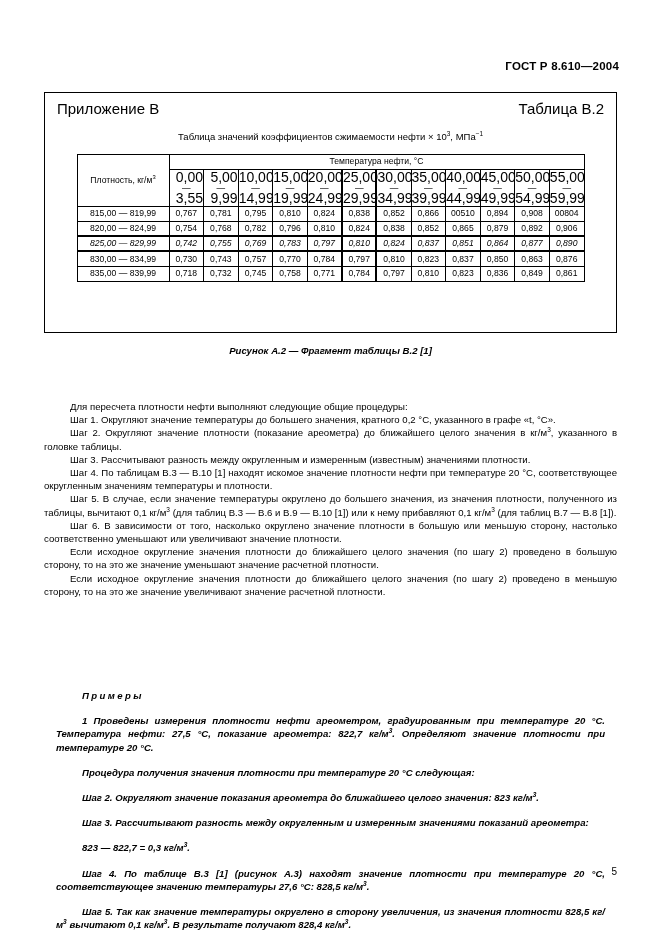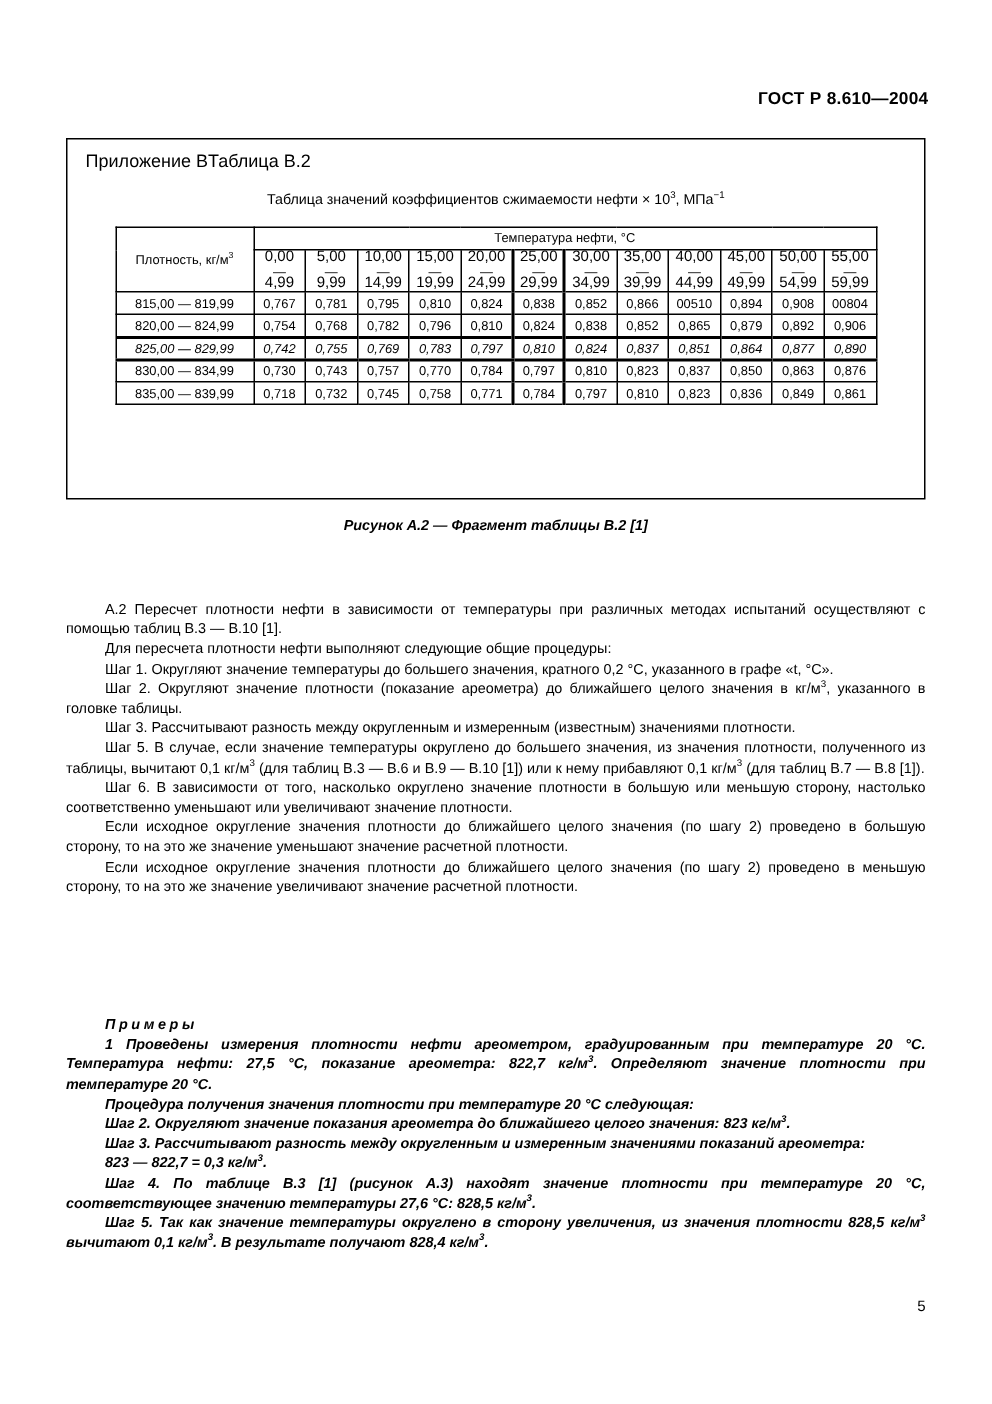--- a/index.html
+++ b/index.html
@@ -35,21 +35,22 @@
     position: absolute;
     left: 44px;
     top: 92px;
     width: 573px;
     height: 241px;
     border: 1.4px solid #000;
     background: #fff;
   }
   .fig-top-row {
     display: flex;
-    font-size: 12px;
+    justify-content: space-between;
+    font-size: 15px;
     padding: 7px 12px 0 12px;
   }
   .fig-title {
     text-align: center;
     font-size: 9.5px;
     margin-top: 14px;
   }
   sup { font-size: 0.68em; vertical-align: super; line-height: 0; }
   
   .tbl-wrap {
@@ -70,21 +71,21 @@
     height: 15px;
     line-height: 1.05;
     white-space: nowrap;
   }
   th.dens-head {
     width: 92px;
     font-size: 8.6px;
   }
   th.temp-span { height: 15px; }
   th.range { height: 36px; padding: 1px 0; }
-  .range-lo, .range-hi { display: block; font-size: 10px; }
+  .range-lo, .range-hi { display: block; font-size: 14px; text-align: right; }
   .range-dash { display: block; font-size: 8.6px; line-height: 0.75; }
   td.dens { font-size: 8.6px; }
   
   .bl-thick { border-left-width: 2.6px !important; margin-top: 48px; }
   .br-thick { border-right-width: 2.6px !important; }
   .bt-thick { border-top-width: 2.6px !important; }
   .bb-thick { border-bottom-width: 2.6px !important; font-style: italic; }
   
   .fig-caption {
     position: absolute;
@@ -112,21 +113,21 @@
     position: absolute;
     left: 44px;
     top: 677px;
     width: 573px;
     font-size: 9.6px;
     line-height: 13.2px;
     font-style: italic;
     font-weight: bold;
     text-align: justify;
   }
-  .examples p { margin: 0; text-indent: 26px; }
+  .examples p { margin: 12px; text-indent: 26px; }
   .examples .ex-head { letter-spacing: 2.4px; }
   
   .page-num {
     position: absolute;
     right: 44px;
     top: 866px;
     font-size: 10px;
   }
 </style>
 </head>
@@ -151,21 +152,21 @@
           <tr>
             <th class="dens-head" rowspan="2">
               <span>Плотность, кг/м</span><sup>3</sup>
             </th>
             <th class="temp-span" colspan="12">Температура нефти, °С</th>
           </tr>
           <tr id="range-row">
               <th class="range">
                 <span class="range-lo">0,00</span>
                 <span class="range-dash">—</span>
-                <span class="range-hi">4,99</span>
+                <span class="range-hi">3,55</span>
               </th>
               <th class="range">
                 <span class="range-lo">5,00</span>
                 <span class="range-dash">—</span>
                 <span class="range-hi">9,99</span>
               </th>
               <th class="range">
                 <span class="range-lo">10,00</span>
                 <span class="range-dash">—</span>
                 <span class="range-hi">14,99</span>
@@ -294,25 +295,25 @@
               <td class="">0,861</td>
             </tr>
           </tbody>
       </table>
     </div>
   </div>
 
   <div class="fig-caption">Рисунок А.2 — Фрагмент таблицы В.2 [1]</div>
 
   <div class="body-text">
-    <p>А.2  Пересчет плотности нефти в зависимости от температуры при различных методах испытаний осуществляют с помощью таблиц В.3 — В.10 [1].</p>
     <p>Для пересчета плотности нефти выполняют следующие общие процедуры:</p>
     <p>Шаг 1. Округляют значение температуры до большего значения, кратного 0,2 °С, указанного в графе «t, °С».</p>
     <p><span>Шаг 2. Округляют значение плотности (показание ареометра) до ближайшего целого значения в кг/м</span><sup>3</sup><span>, указанного в головке таблицы.</span></p>
     <p>Шаг 3. Рассчитывают разность между округленным и измеренным (известным) значениями плотности.</p>
+    <p>Шаг 4. По таблицам В.3 — В.10 [1] находят искомое значение плотности нефти при температуре 20 °С, соответствующее округленным значениям температуры и плотности.</p>
     <p><span>Шаг 5. В случае, если значение температуры округлено до большего значения, из значения плотности, полученного из таблицы, вычитают 0,1 кг/м</span><sup>3</sup><span> (для таблиц В.3 — В.6 и В.9 — В.10 [1]) или к нему прибавляют 0,1 кг/м</span><sup>3</sup><span> (для таблиц В.7 — В.8 [1]).</span></p>
     <p>Шаг 6. В зависимости от того, насколько округлено значение плотности в большую или меньшую сторону, настолько соответственно уменьшают или увеличивают значение плотности.</p>
     <p>Если исходное округление значения плотности до ближайшего целого значения (по шагу 2) проведено в большую сторону, то на это же значение уменьшают значение расчетной плотности.</p>
     <p>Если исходное округление значения плотности до ближайшего целого значения (по шагу 2) проведено в меньшую сторону, то на это же значение увеличивают значение расчетной плотности.</p>
   </div>
 
   <div class="examples">
     <p class="ex-head">Примеры</p>
     <p><span>1  Проведены измерения плотности нефти ареометром, градуированным при температуре 20 °С. Температура нефти: 27,5 °С, показание ареометра: 822,7 кг/м</span><sup>3</sup><span>. Определяют значение плотности при температуре 20 °С.</span></p>
     <p>Процедура получения значения плотности при температуре 20 °С следующая:</p>

